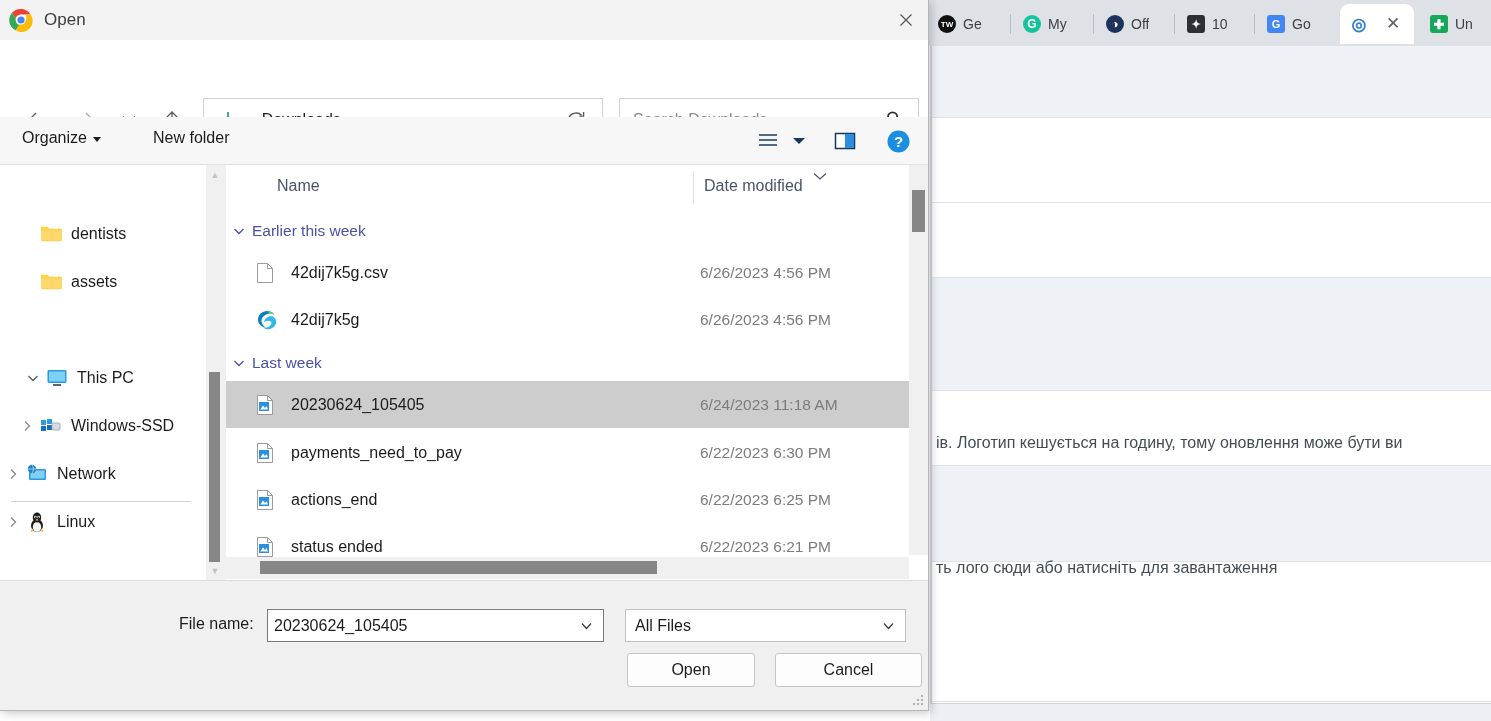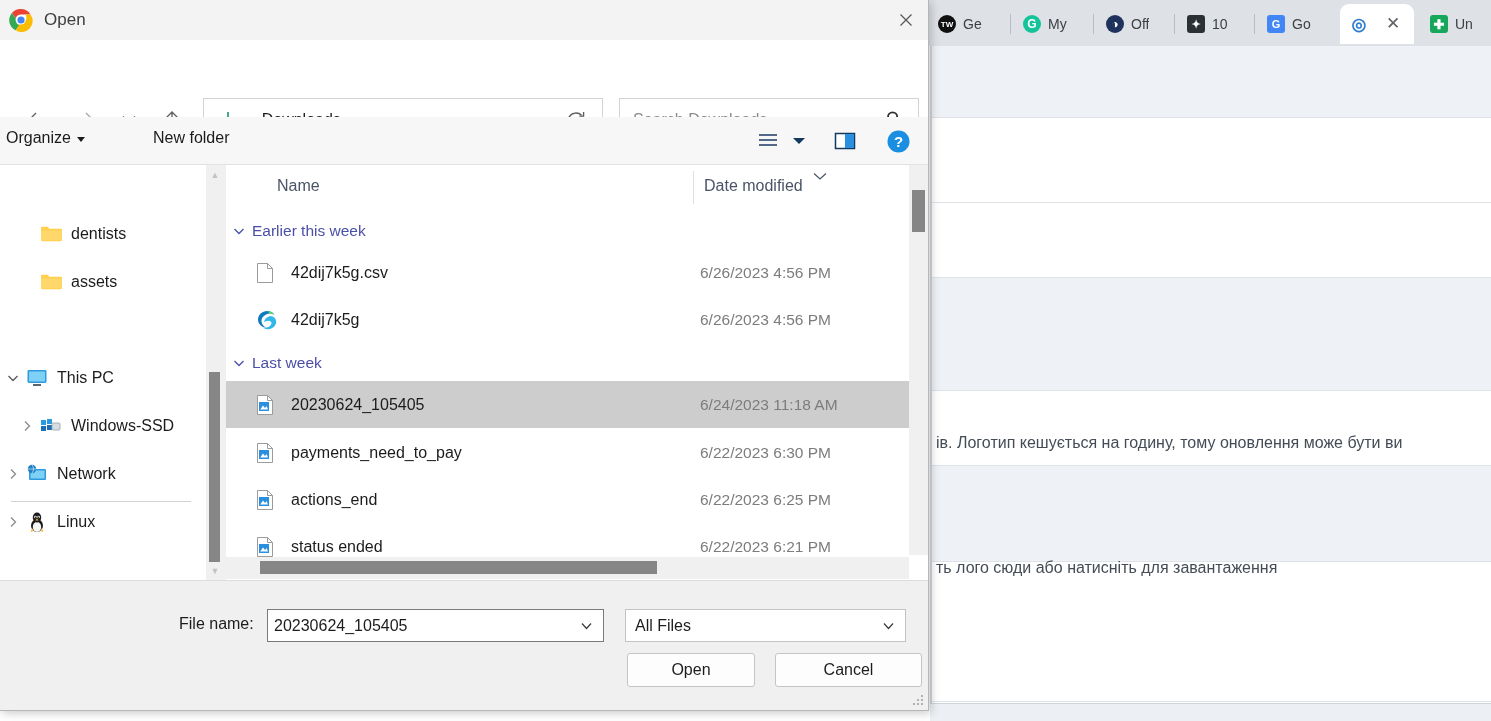--- a/index.html
+++ b/index.html
@@ -461,21 +461,21 @@
       <span id="search-icon">
         <svg width="20" height="20" viewBox="0 0 20 20" fill="none" stroke="#2e2e2e" stroke-width="1.8">
           <circle cx="8.6" cy="8" r="4.6"></circle>
           <path d="M12.2 11.6 16.5 16.8" stroke-linecap="round"></path>
         </svg>
       </span>
     </div>
   </div>
 
   <div id="commandbar">
-    <div class="cmd-item" style="left:6px;">
+    <div class="cmd-item" style="left:22px;">
       <span>Organize</span>
       <span class="cmd-caret"></span>
     </div>
     <div class="cmd-item" style="left:153px;">
       <span>New folder</span>
     </div>
 
     <div class="cmd-icon-btn" style="left:755px;width:26px;">
       <svg width="22" height="18" viewBox="0 0 22 18" stroke="#1c3c63" stroke-width="1.5">
         <path d="M2 3h18M2 8h18M2 13h18"></path>
@@ -520,21 +520,21 @@
         <svg width="22" height="18" viewBox="0 0 22 18">
           <path d="M1 3.2c0-.8.6-1.4 1.4-1.4h5.2l1.8 2h11.2c.8 0 1.4.6 1.4 1.4v9.6c0 .8-.6 1.4-1.4 1.4H2.4c-.8 0-1.4-.6-1.4-1.4z" fill="#ffcf4d"></path>
           <path d="M1 5.6h21v8.2c0 .8-.6 1.4-1.4 1.4H2.4c-.8 0-1.4-.6-1.4-1.4z" fill="#ffd76b"></path>
         </svg>
       </span>
       <span>assets</span>
     </div>
 
     <div id="side-divider"></div>
 
-    <div class="side-item" style="top:192px;">
+    <div class="side-item" style="top:192px;padding-left:20px;">
       <span class="side-chevron">
         <svg width="14" height="14" viewBox="0 0 14 14" fill="none" stroke="#5a5a5a" stroke-width="1.3">
           <path d="M2.5 5 7 9.5 11.5 5"></path>
         </svg>
       </span>
       <span class="side-ico">
         <svg width="22" height="20" viewBox="0 0 22 20">
           <rect x="1.5" y="2" width="19" height="13" rx="1.4" fill="#2c9ae0"></rect>
           <rect x="3" y="3.5" width="16" height="10" fill="#7fd0f5"></rect>
           <rect x="7" y="16" width="8" height="2" fill="#5a6670"></rect>

